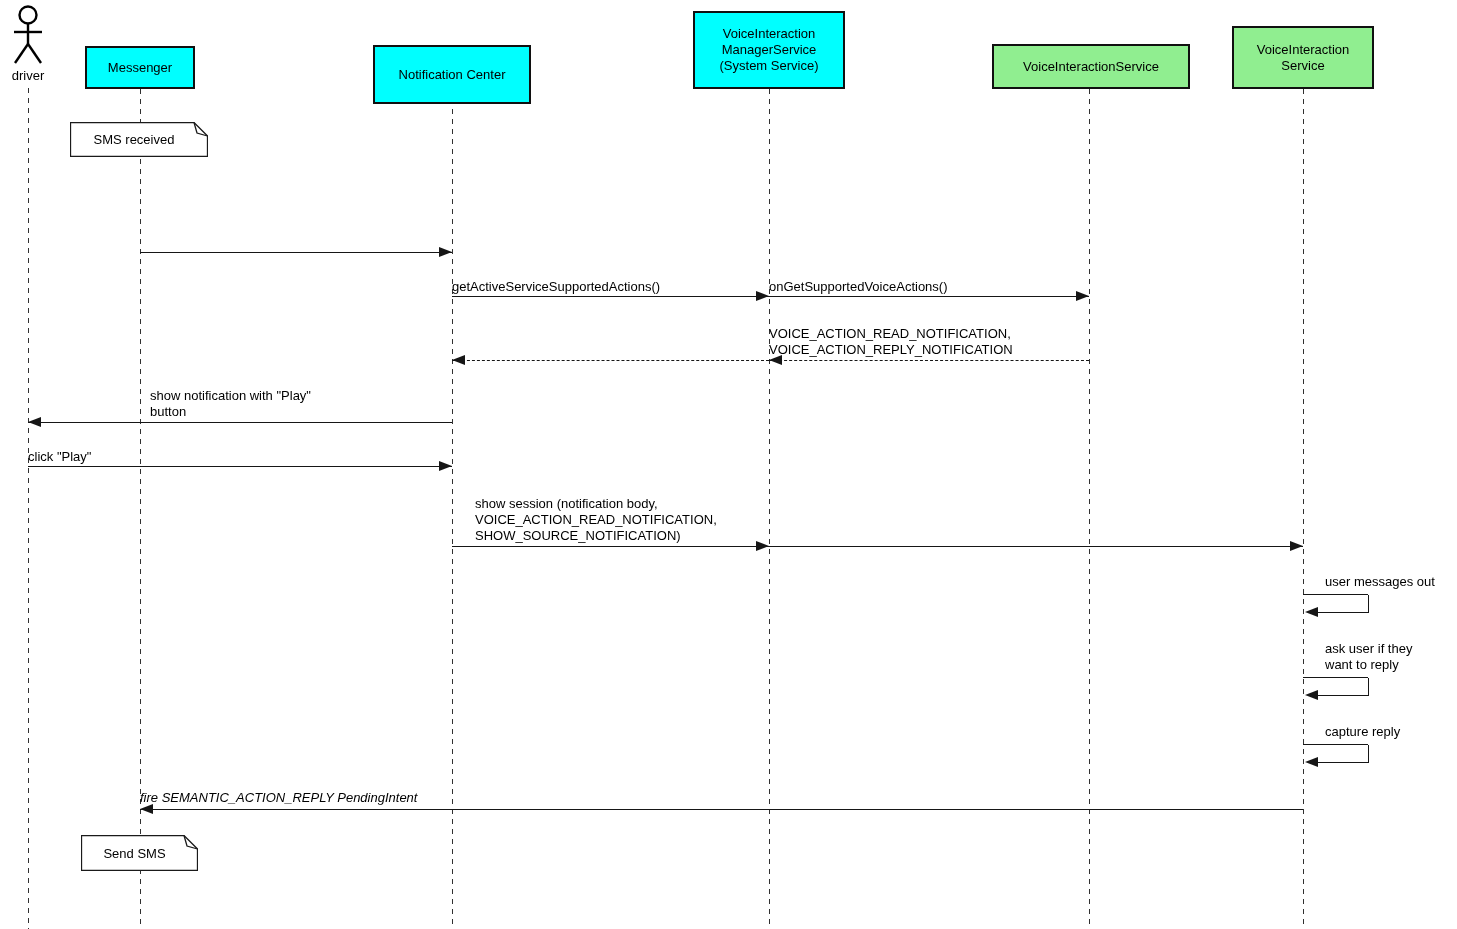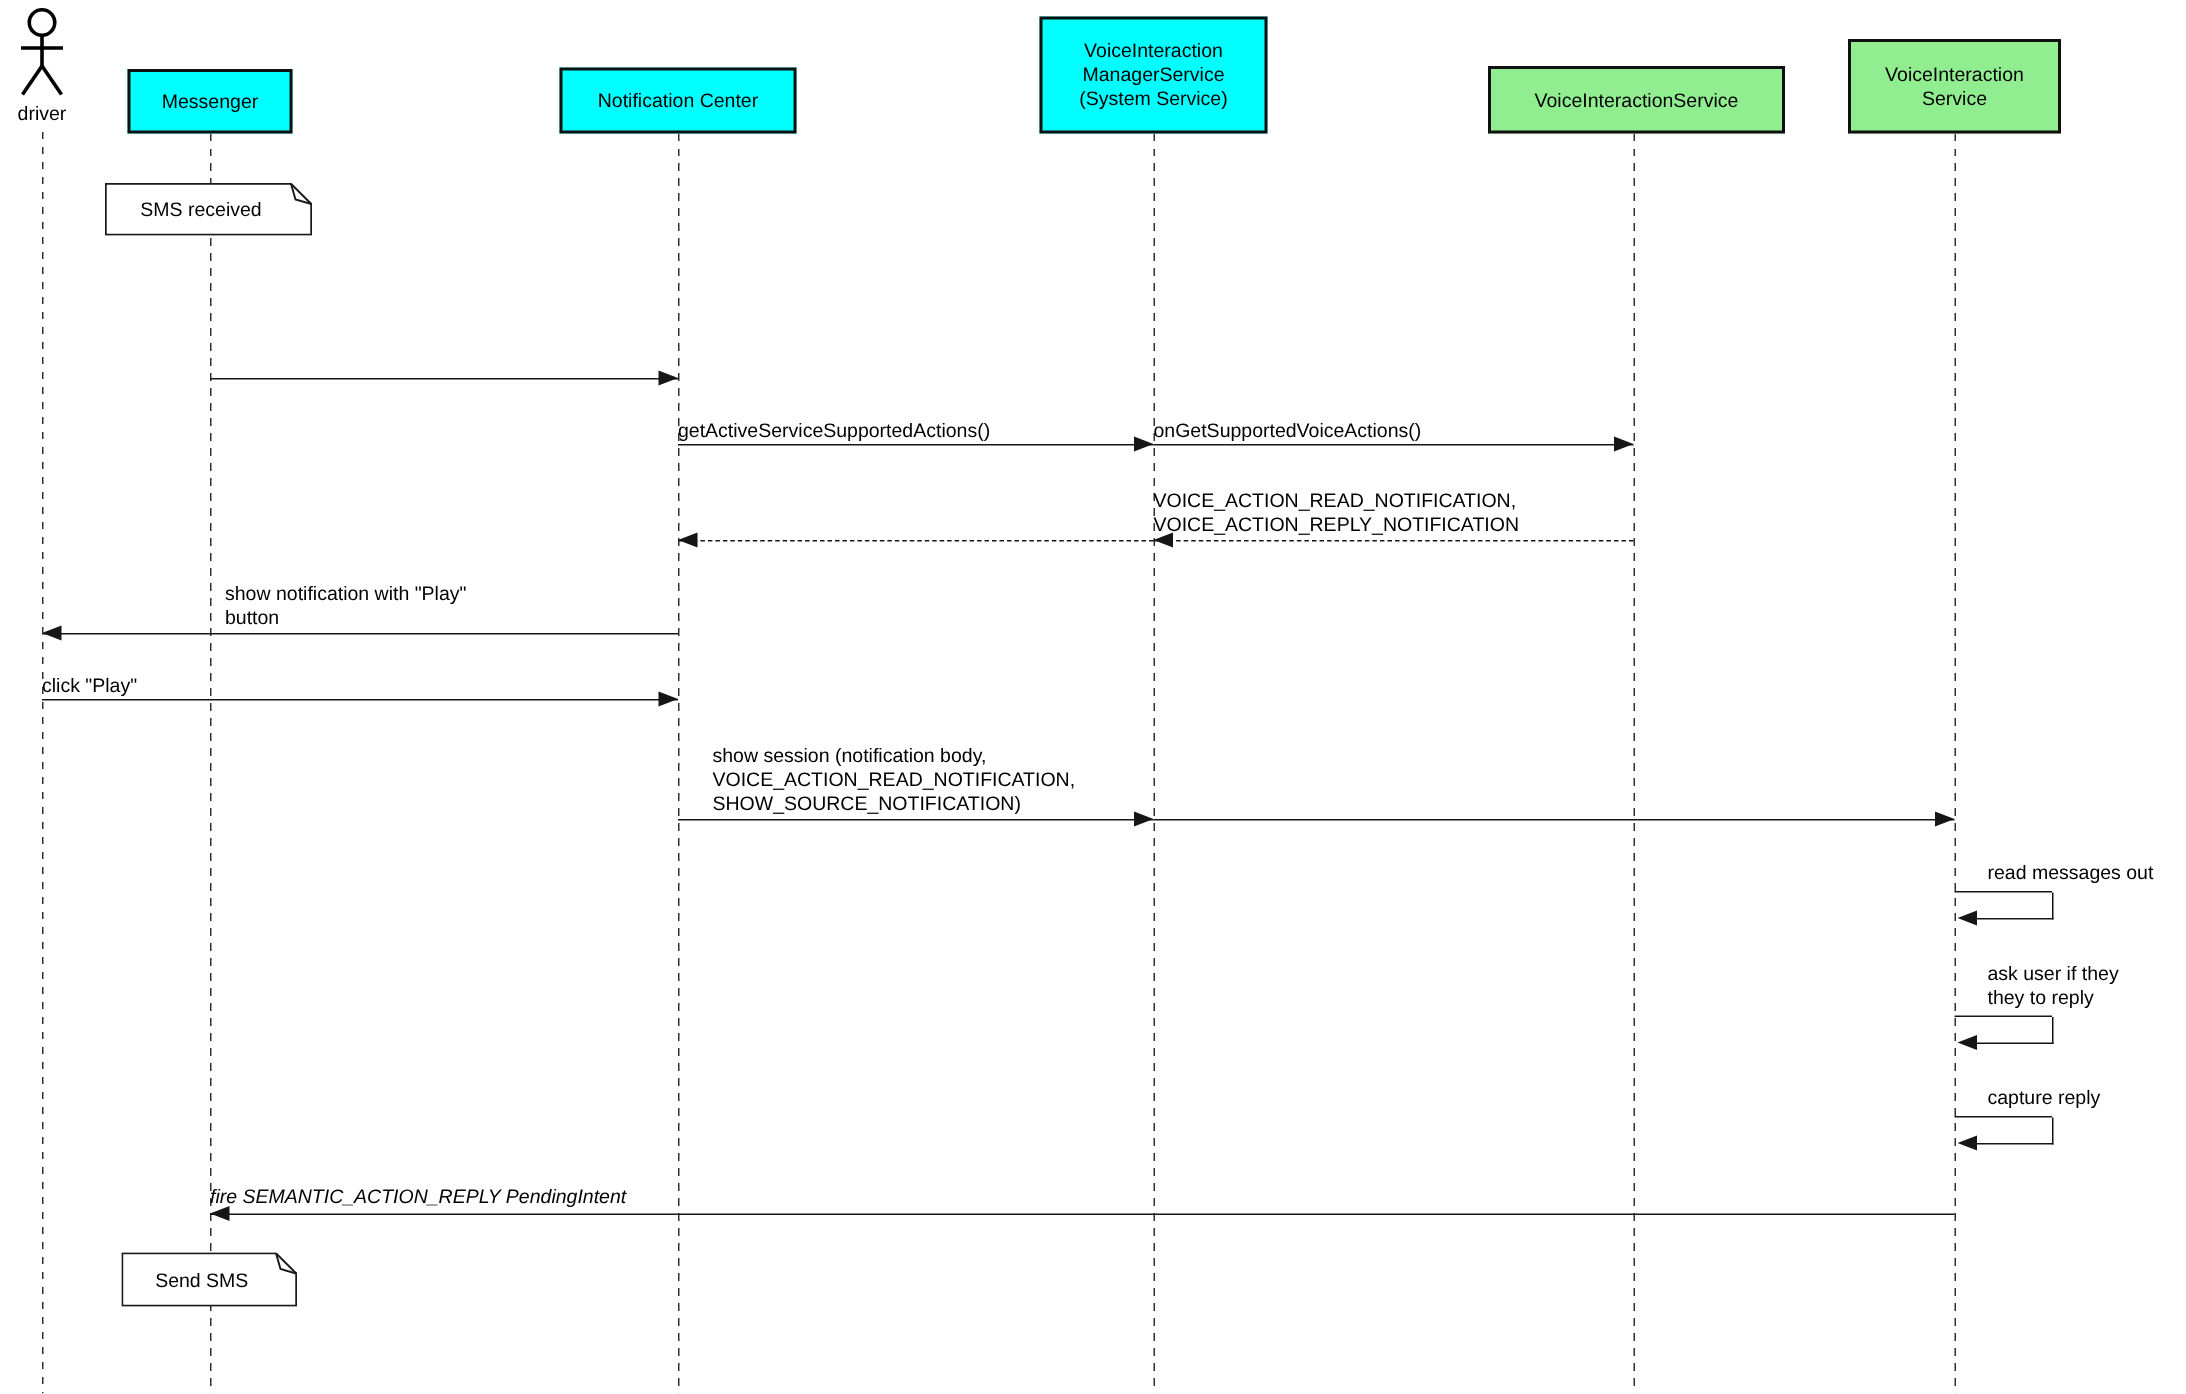--- a/index.html
+++ b/index.html
@@ -81,29 +81,29 @@
       <div>VOICE_ACTION_READ_NOTIFICATION,</div>
       <div>SHOW_SOURCE_NOTIFICATION)</div>
     </div>
     <div class="msg-line" style="left: 769px; top: 546px; width: 534px;"></div>
     <div class="arrowhead right" style="left: 1290px; top: 541px;"></div>
     <div class="msg-line" style="left: 1303px; top: 594px; width: 65px;"></div>
     <div class="msg-vline" style="left: 1368px; top: 595px; height: 18px;"></div>
     <div class="msg-line" style="left: 1316px; top: 612px; width: 53px;"></div>
     <div class="arrowhead left" style="left: 1305px; top: 607px;"></div>
     <div class="msg-label" style="top: 574px; left: 1325px;">
-      <div>read messages out</div>
+      <div>user messages out</div>
     </div>
     <div class="msg-line" style="left: 1303px; top: 677px; width: 65px;"></div>
     <div class="msg-vline" style="left: 1368px; top: 678px; height: 18px;"></div>
     <div class="msg-line" style="left: 1316px; top: 695px; width: 53px;"></div>
     <div class="arrowhead left" style="left: 1305px; top: 690px;"></div>
     <div class="msg-label" style="top: 641px; left: 1325px;">
       <div>ask user if they</div>
-      <div>they to reply</div>
+      <div>want to reply</div>
     </div>
     <div class="msg-line" style="left: 1303px; top: 744px; width: 65px;"></div>
     <div class="msg-vline" style="left: 1368px; top: 745px; height: 18px;"></div>
     <div class="msg-line" style="left: 1316px; top: 762px; width: 53px;"></div>
     <div class="arrowhead left" style="left: 1305px; top: 757px;"></div>
     <div class="msg-label" style="top: 724px; left: 1325px;">
       <div>capture reply</div>
     </div>
     <div class="msg-line" style="left: 140px; top: 809px; width: 1163px;"></div>
     <div class="arrowhead left" style="left: 140px; top: 804px;"></div>
@@ -114,21 +114,21 @@
         <circle cx="22" cy="11" r="8.5" fill="none" stroke="#000" stroke-width="2.4"></circle>
         <line x1="22" y1="19.5" x2="22" y2="40" stroke="#000" stroke-width="2.4"></line>
         <line x1="8" y1="28" x2="36" y2="28" stroke="#000" stroke-width="2.4"></line>
         <line x1="22" y1="40" x2="9" y2="59" stroke="#000" stroke-width="2.4"></line>
         <line x1="22" y1="40" x2="35" y2="59" stroke="#000" stroke-width="2.4"></line>
       </svg></div>
     <div class="actor-label" style="left: -2px; top: 68px; width: 60px;">driver</div>
     <div class="participant-box" style="left: 85px; top: 46px; width: 110px; height: 43px; background: rgb(0, 255, 255);">
       <div>Messenger</div>
     </div>
-    <div class="participant-box" style="left: 373px; top: 45px; width: 158px; height: 44px; background: rgb(0, 255, 255);">
+    <div class="participant-box" style="left: 373px; top: 45px; width: 158px; height: 59px; background: rgb(0, 255, 255);">
       <div>Notification Center</div>
     </div>
     <div class="participant-box" style="left: 693px; top: 11px; width: 152px; height: 78px; background: rgb(0, 255, 255);">
       <div>VoiceInteraction</div>
       <div>ManagerService</div>
       <div>(System Service)</div>
     </div>
     <div class="participant-box" style="left: 992px; top: 44px; width: 198px; height: 45px; background: rgb(144, 238, 144);">
       <div>VoiceInteractionService</div>
     </div>

